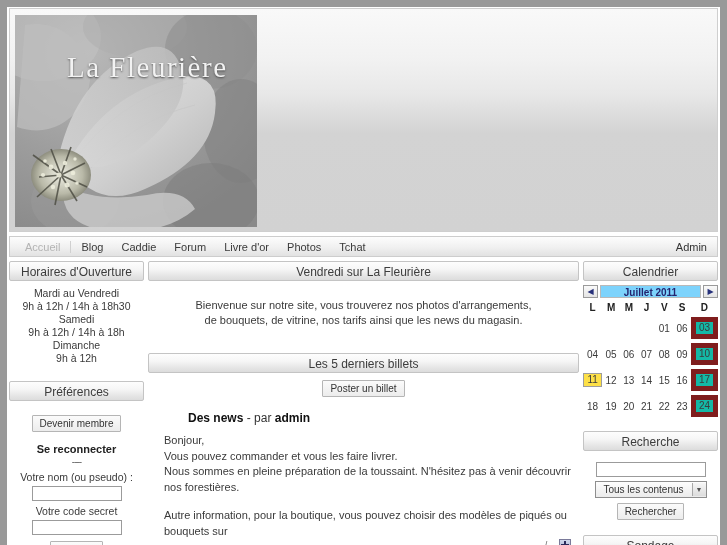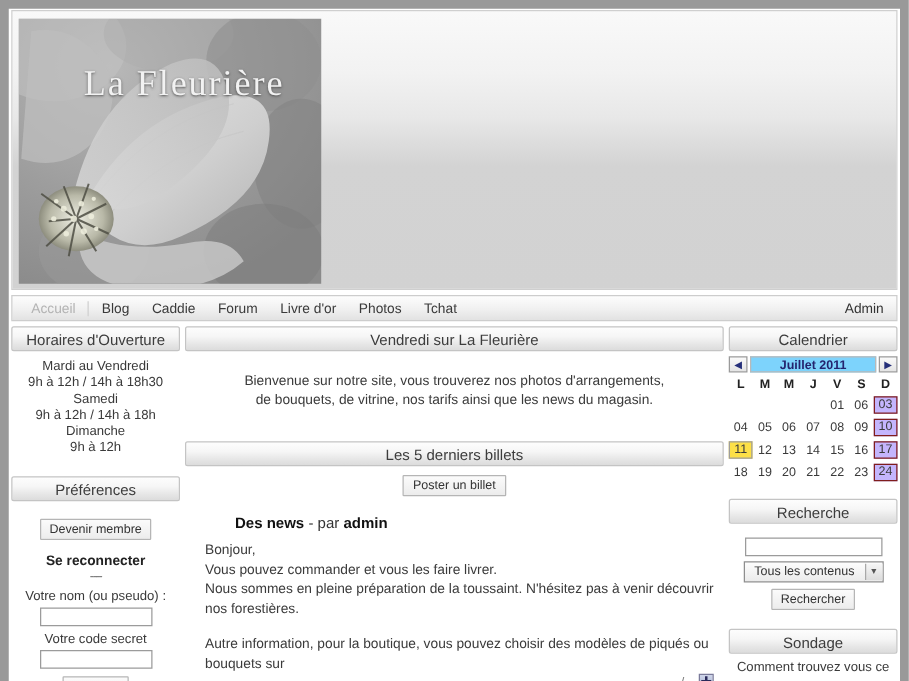--- a/index.html
+++ b/index.html
@@ -107,21 +107,21 @@
   }
   .cal-month{
     flex:1;height:13px;line-height:13px;text-align:center;
     border:1px solid #b9b9b9;background:#7dd3fc;font-weight:bold;
     font-size:10px;color:#24246e;box-sizing:border-box;
   }
   table.cal-grid{border-collapse:collapse;width:100%;font-size:10px;}
   table.cal-grid th{font-weight:bold;color:#222;padding:2px 0;text-align:center;width:14.28%;}
   table.cal-grid td{text-align:center;color:#3a3a3a;padding:2px 0;height:13px;}
   td.boxed span{
-    display:inline-block;border:1px solid #7f1d1d;background:#c4b5fd;
+    display:inline-block;border:5px solid #7f1d1d;background:#14b8a6;
     padding:0 2px;line-height:12px;min-width:13px;
   }
   td.today span{
     display:inline-block;border:1px solid #9d9d9d;background:#fde047;
     padding:0 2px;line-height:12px;min-width:13px;
   }
   .search-in{
     width:104px;height:13px;border:1px solid #9b9b9b;background:#fff;
     display:block;margin:5px auto 4px auto;font-size:10px;padding:0 2px;
   }

